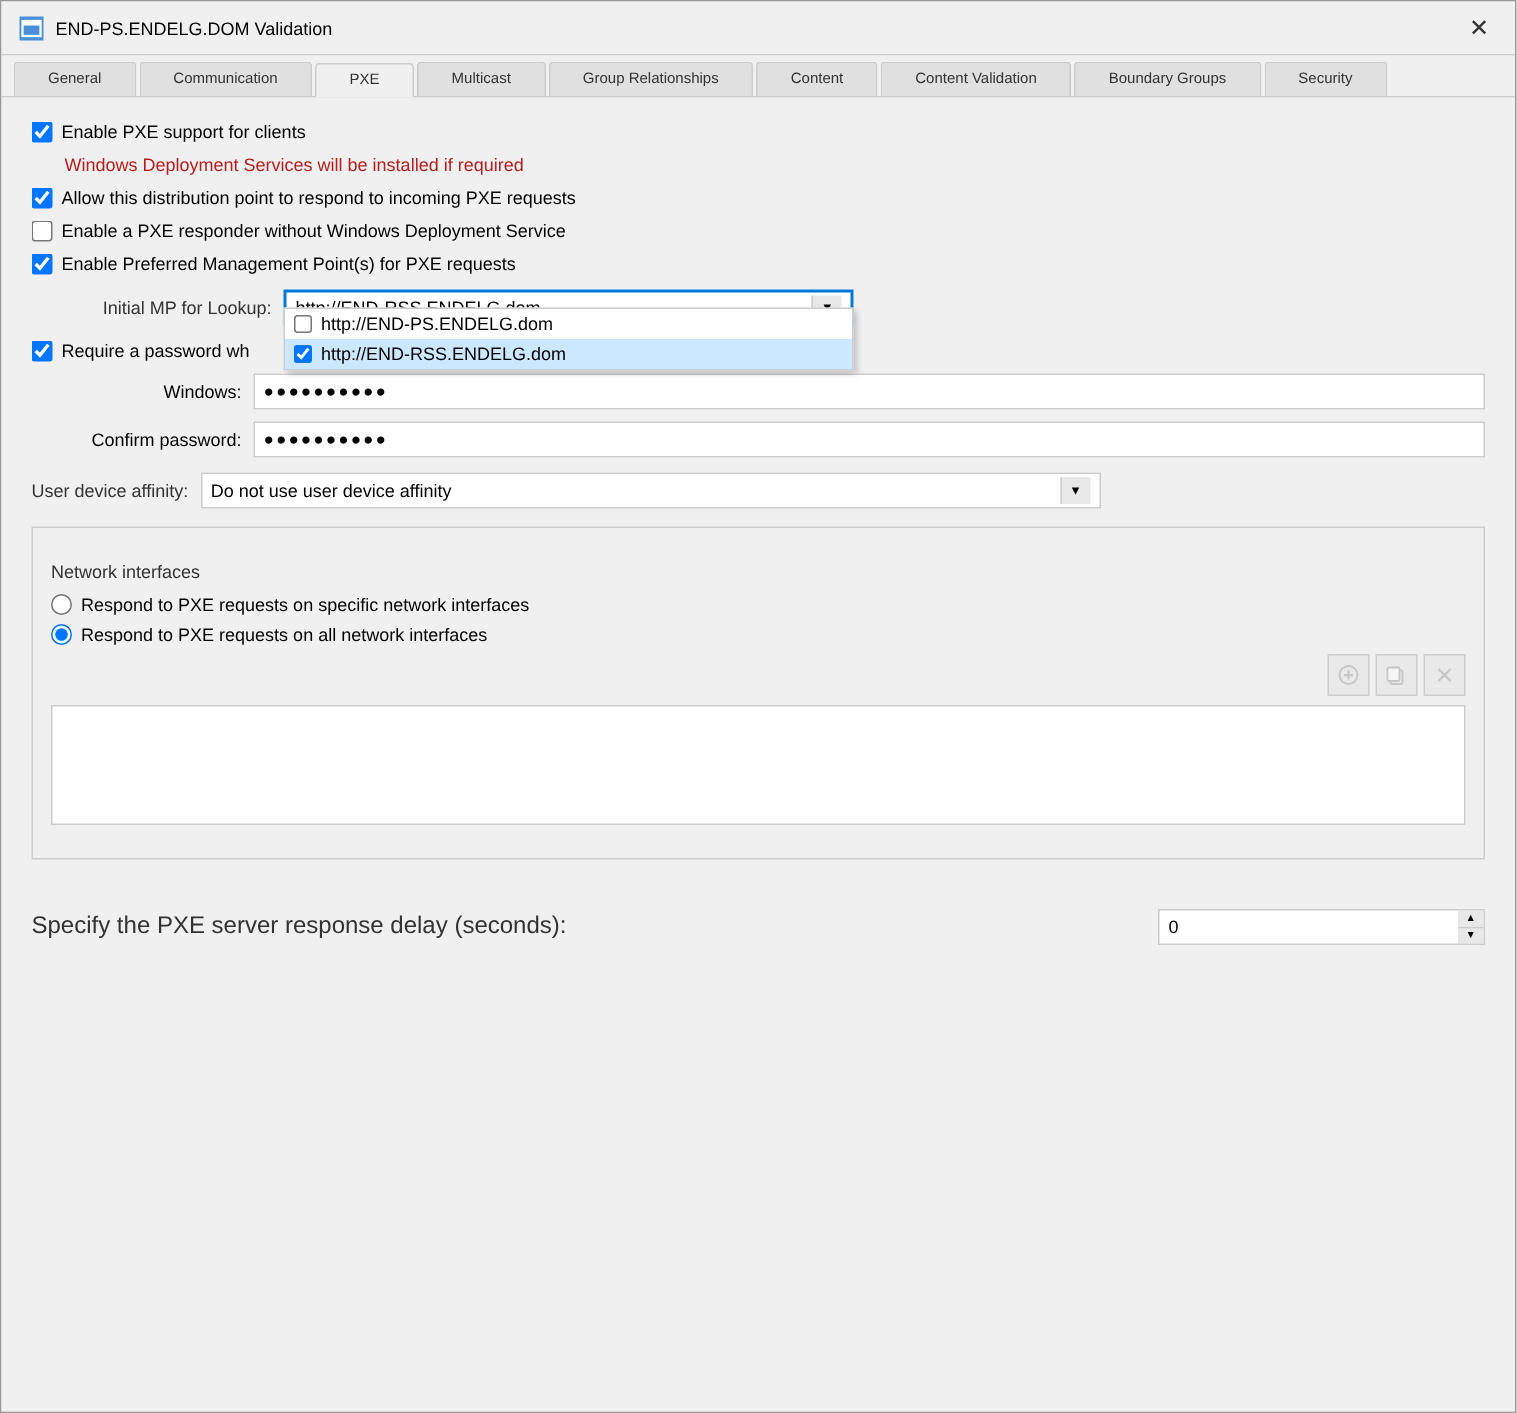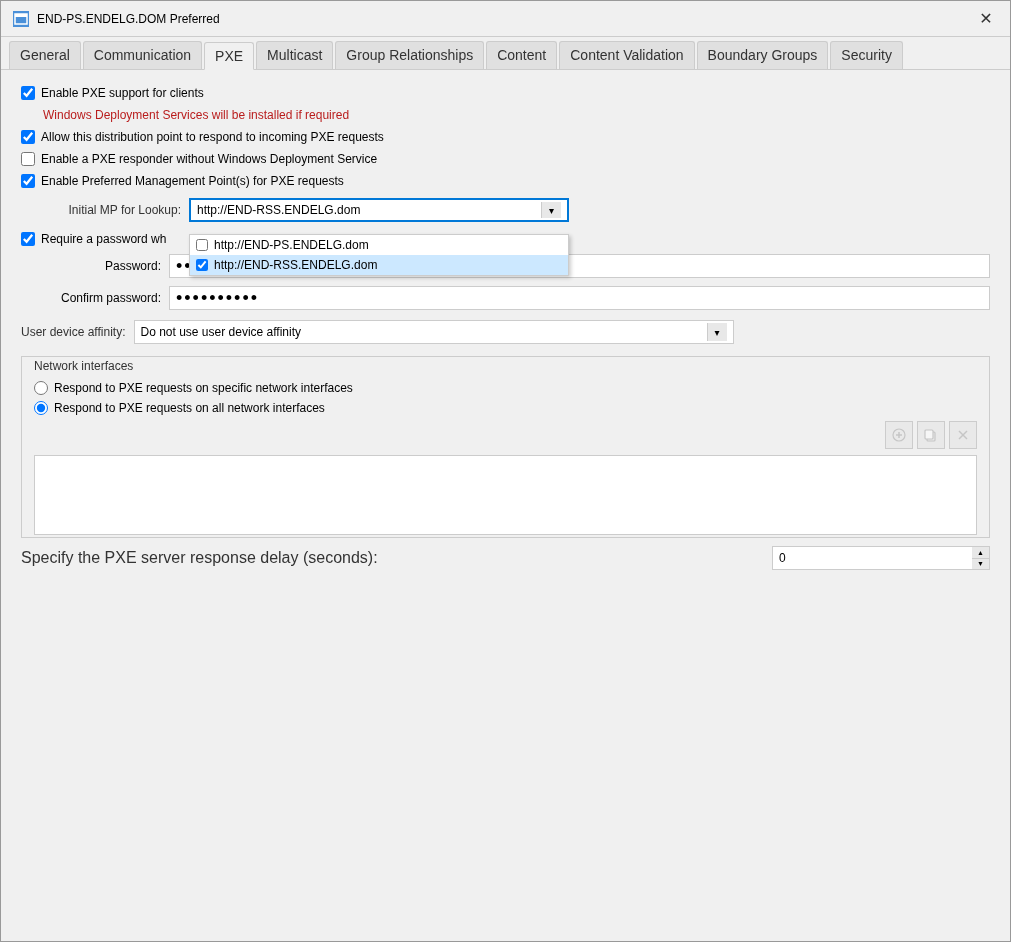--- a/index.html
+++ b/index.html
@@ -60,26 +60,26 @@
       color: #333;
     }
     .tab-bar {
       display: flex;
       background: #f0f0f0;
       border-bottom: 1px solid #ccc;
       padding: 4px 8px 0 8px;
       gap: 2px;
     }
     .tab {
-      padding: 5px 10px;
+      padding: 5px 22px;
       border: 1px solid #ccc;
       border-bottom: none;
       background: #e0e0e0;
       cursor: pointer;
-      font-size: 14px;
+      font-size: 10px;
       color: #333;
       border-radius: 3px 3px 0 0;
     }
     .tab.active {
       background: #f0f0f0;
       border-bottom: 1px solid #f0f0f0;
       font-weight: normal;
       position: relative;
       bottom: -1px;
       z-index: 1;
@@ -146,21 +146,21 @@
       height: 100%;
       display: flex;
       align-items: center;
       justify-content: center;
       background: #e8e8e8;
       border-left: 1px solid #ccc;
       font-size: 10px;
     }
     .dropdown-list {
       position: absolute;
-      top: 36px;
+      top: 12px;
       left: 0;
       width: 380px;
       background: white;
       border: 1px solid #ccc;
       z-index: 100;
       box-shadow: 2px 2px 4px rgba(0,0,0,0.2);
     }
     .dropdown-item {
       display: flex;
       align-items: center;
@@ -205,22 +205,22 @@
       height: 100%;
       display: flex;
       align-items: center;
       justify-content: center;
       background: #e8e8e8;
       border-left: 1px solid #ccc;
       font-size: 10px;
     }
     .network-group {
       border: 1px solid #ccc;
-      padding: 2px 12px;
-      margin-bottom: 8px;
+      padding: 22px 12px;
+      margin-bottom: 33px;
     }
     .group-title {
       font-size: 12px;
       color: #333;
       margin-bottom: 8px;
     }
     .radio-row {
       display: flex;
       align-items: center;
       gap: 6px;
@@ -362,21 +362,21 @@
 <div class="window">
 
   <div class="title-bar">
     <div class="title-bar-left">
       <div class="title-icon">
         <svg width="14" height="14" viewBox="0 0 14 14">
           <rect x="1" y="2" width="12" height="10" fill="none" stroke="white" stroke-width="1.5"></rect>
           <rect x="1" y="2" width="12" height="3" fill="white"></rect>
         </svg>
       </div>
-      <span class="title-text">END-PS.ENDELG.DOM Preferred</span>
+      <span class="title-text">END-PS.ENDELG.DOM Validation</span>
     </div>
     <div class="close-btn">✕</div>
   </div>
 
   <div class="tab-bar">
     <div class="tab">General</div>
     <div class="tab">Communication</div>
     <div class="tab active">PXE</div>
     <div class="tab">Multicast</div>
     <div class="tab">Group Relationships</div>
@@ -431,21 +431,21 @@
         </div>
       </div>
     </div>
 
     <div class="checkbox-row" style="margin-top:8px;">
       <input type="checkbox" checked="" style="">
       <label>Require a password wh</label>
     </div>
 
     <div class="password-row">
-      <span class="password-label">Password:</span>
+      <span class="password-label">Windows:</span>
       <input type="password" class="password-field" style="flex: 1 1 0%;" value="1234567890">
     </div>
 
     <div class="password-row">
       <span class="password-label">Confirm password:</span>
       <input type="password" class="password-field" style="flex: 1 1 0%;" value="1234567890">
     </div>
 
     <div class="user-affinity-container" style="margin-top:10px;">
       <span class="form-label-left">User device affinity:</span>

